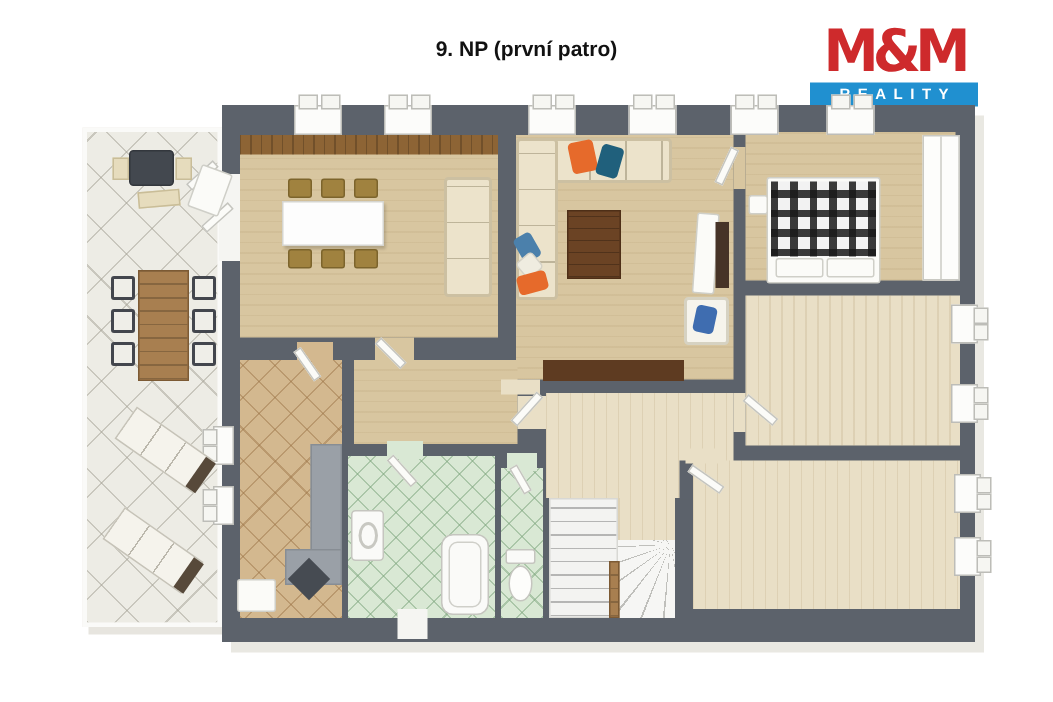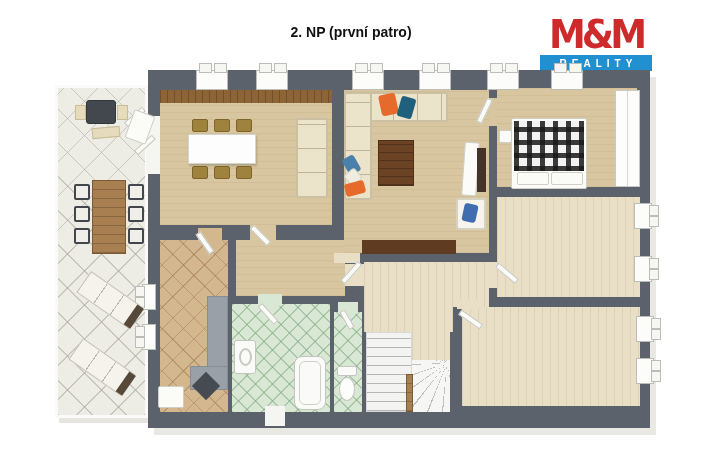--- a/index.html
+++ b/index.html
@@ -88,21 +88,21 @@
   .pillow-o{background:#e66a2b;border-radius:3px;}
   .pillow-t{background:#20607c;border-radius:3px;}
   .pillow-b{background:#4b80ab;border-radius:3px;}
   .pillow-w{background:#efece0;border:1px solid #d5d2c6;border-radius:3px;}
   .pillow-db{background:#3f6db0;border-radius:3px;}
 </style>
 </head>
 <body>
 
 <div id="stage">
-  <div class="title">2. NP (první patro)</div>
+  <div class="title">9. NP (první patro)</div>
   <div class="logo">
     <div class="logo-mm">M&amp;M</div>
     <div class="logo-reality">REALITY</div>
   </div>
   <div id="plan">
       <div class="el terrace" style="left: 55px; top: 85px; width: 93px; height: 333px;"></div>
       <div class="el wall" style="left: 148px; top: 70px; width: 502px; height: 358px;"></div>
       <div class="el floor-beige" style="left: 160px; top: 90px; width: 172px; height: 135px;"></div>
       <div class="el wood-strip" style="left: 160px; top: 90px; width: 172px; height: 13px;"></div>
       <div class="el floor-beige" style="left: 344px; top: 90px; width: 145px; height: 163px;"></div>

